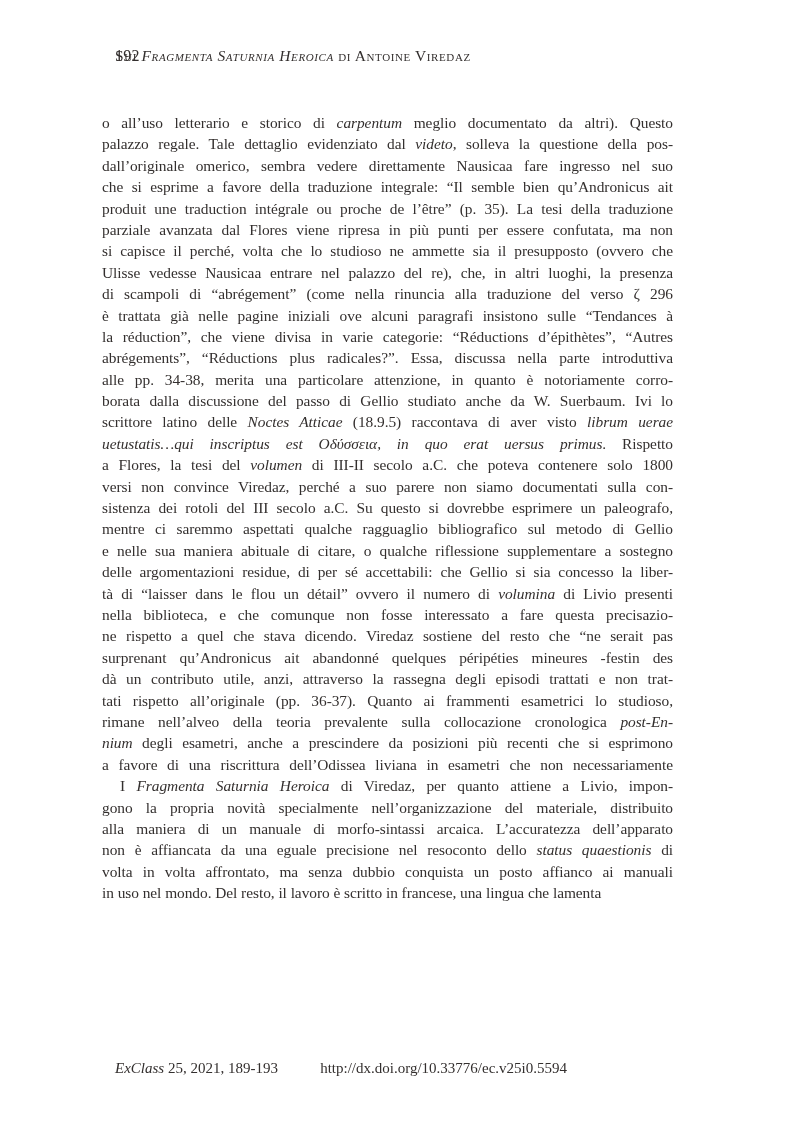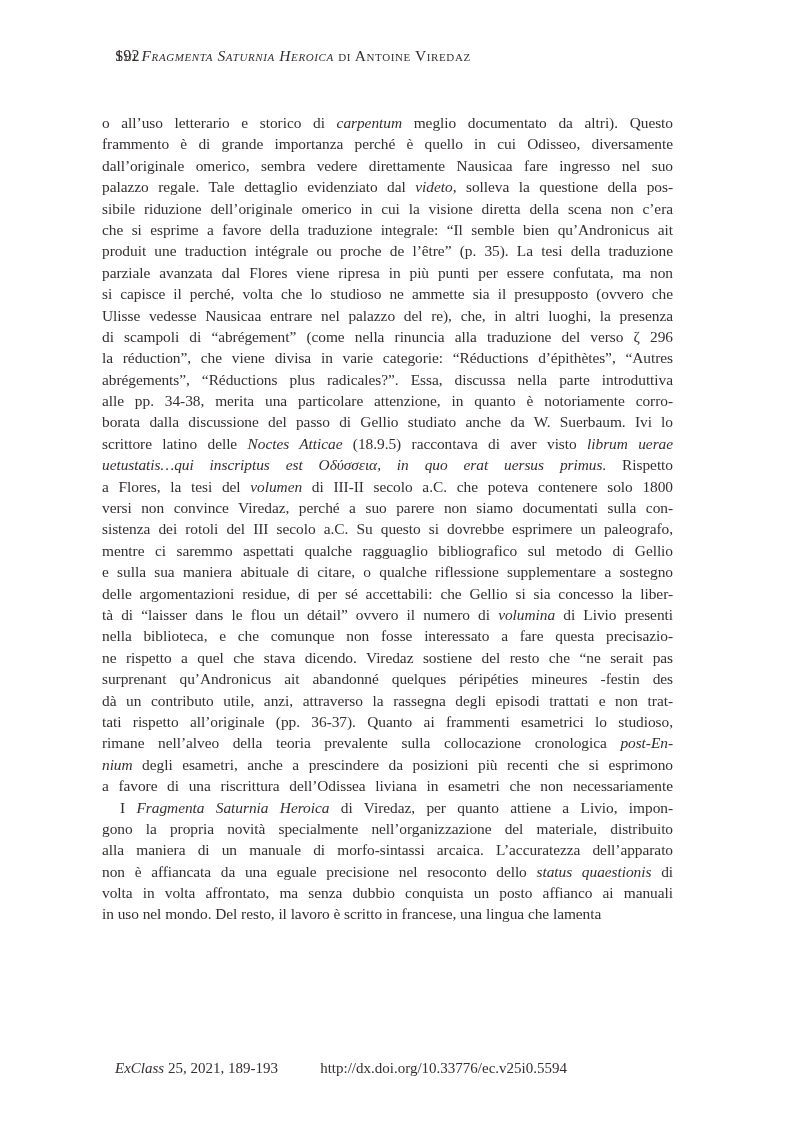--- a/index.html
+++ b/index.html
@@ -77,41 +77,40 @@
 
   <div class="running-header">
     <span class="page-number">192</span>
     <div class="running-title">
       <span>Sui </span><i>Fragmenta Saturnia Heroica</i><span> di Antoine Viredaz</span>
     </div>
   </div>
 
   <div class="body-text">
       <div class="line"><span>o all’uso letterario e storico di </span><i>carpentum</i><span> meglio documentato da altri). Questo</span></div>
-      <div class="line"><span>frammento è di grande importanza perché è quello in cui Odisseo, diversamente</span></div>
+      <div class="line"><span>palazzo regale. Tale dettaglio evidenziato dal </span><i>videto</i><span>, solleva la questione della pos-</span></div>
       <div class="line"><span>dall’originale omerico, sembra vedere direttamente Nausicaa fare ingresso nel suo</span></div>
-      <div class="line"><span>palazzo regale. Tale dettaglio evidenziato dal </span><i>videto</i><span>, solleva la questione della pos-</span></div>
-      <div class="line"><span>sibile riduzione dell’originale omerico in cui la visione diretta della scena non c’era</span></div>
       <div class="line"><span>che si esprime a favore della traduzione integrale: “Il semble bien qu’Andronicus ait</span></div>
       <div class="line"><span>produit une traduction intégrale ou proche de l’être” (p. 35). La tesi della traduzione</span></div>
       <div class="line"><span>parziale avanzata dal Flores viene ripresa in più punti per essere confutata, ma non</span></div>
       <div class="line"><span>si capisce il perché, volta che lo studioso ne ammette sia il presupposto (ovvero che</span></div>
       <div class="line"><span>Ulisse vedesse Nausicaa entrare nel palazzo del re), che, in altri luoghi, la presenza</span></div>
       <div class="line"><span>di scampoli di “abrégement” (come nella rinuncia alla traduzione del verso ζ 296</span></div>
+      <div class="line"><span>è trattata già nelle pagine iniziali ove alcuni paragrafi insistono sulle “Tendances à</span></div>
       <div class="line"><span>la réduction”, che viene divisa in varie categorie: “Réductions d’épithètes”, “Autres</span></div>
       <div class="line"><span>abrégements”, “Réductions plus radicales?”. Essa, discussa nella parte introduttiva</span></div>
       <div class="line"><span>alle pp. 34-38, merita una particolare attenzione, in quanto è notoriamente corro-</span></div>
       <div class="line"><span>borata dalla discussione del passo di Gellio studiato anche da W. Suerbaum. Ivi lo</span></div>
       <div class="line"><span>scrittore latino delle </span><i>Noctes Atticae</i><span> (18.9.5) raccontava di aver visto </span><i>librum uerae</i></div>
       <div class="line"><i>uetustatis…qui inscriptus est Οδύσσεια, in quo erat uersus primus</i><span>. Rispetto</span></div>
       <div class="line"><span>a Flores, la tesi del </span><i>volumen</i><span> di III-II secolo a.C. che poteva contenere solo 1800</span></div>
       <div class="line"><span>versi non convince Viredaz, perché a suo parere non siamo documentati sulla con-</span></div>
       <div class="line"><span>sistenza dei rotoli del III secolo a.C. Su questo si dovrebbe esprimere un paleografo,</span></div>
       <div class="line"><span>mentre ci saremmo aspettati qualche ragguaglio bibliografico sul metodo di Gellio</span></div>
-      <div class="line"><span>e sulla sua maniera abituale di citare, o qualche riflessione supplementare a sostegno</span></div>
+      <div class="line"><span>e nelle sua maniera abituale di citare, o qualche riflessione supplementare a sostegno</span></div>
       <div class="line"><span>delle argomentazioni residue, di per sé accettabili: che Gellio si sia concesso la liber-</span></div>
       <div class="line"><span>tà di “laisser dans le flou un détail” ovvero il numero di </span><i>volumina</i><span> di Livio presenti</span></div>
       <div class="line"><span>nella biblioteca, e che comunque non fosse interessato a fare questa precisazio-</span></div>
       <div class="line"><span>ne rispetto a quel che stava dicendo. Viredaz sostiene del resto che “ne serait pas</span></div>
       <div class="line"><span>surprenant qu’Andronicus ait abandonné quelques péripéties mineures -festin des</span></div>
       <div class="line"><span>dà un contributo utile, anzi, attraverso la rassegna degli episodi trattati e non trat-</span></div>
       <div class="line"><span>tati rispetto all’originale (pp. 36-37). Quanto ai frammenti esametrici lo studioso,</span></div>
       <div class="line"><span>rimane nell’alveo della teoria prevalente sulla collocazione cronologica </span><i>post-En-</i></div>
       <div class="line"><i>nium</i><span> degli esametri, anche a prescindere da posizioni più recenti che si esprimono</span></div>
       <div class="line"><span>a favore di una riscrittura dell’Odissea liviana in esametri che non necessariamente</span></div>

